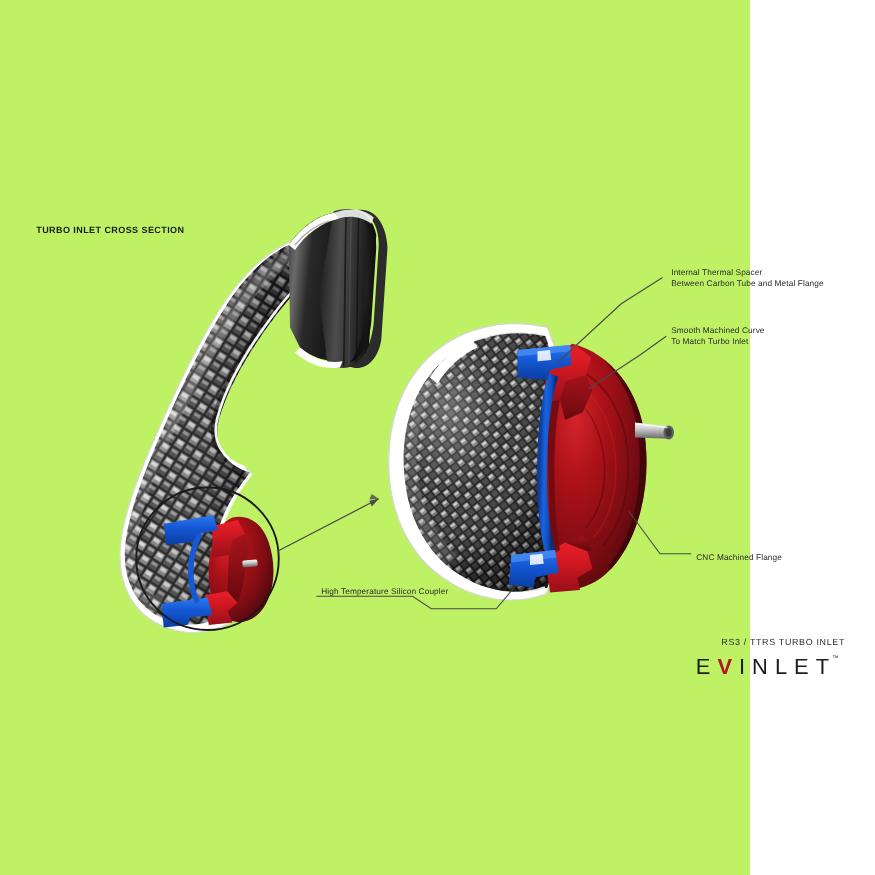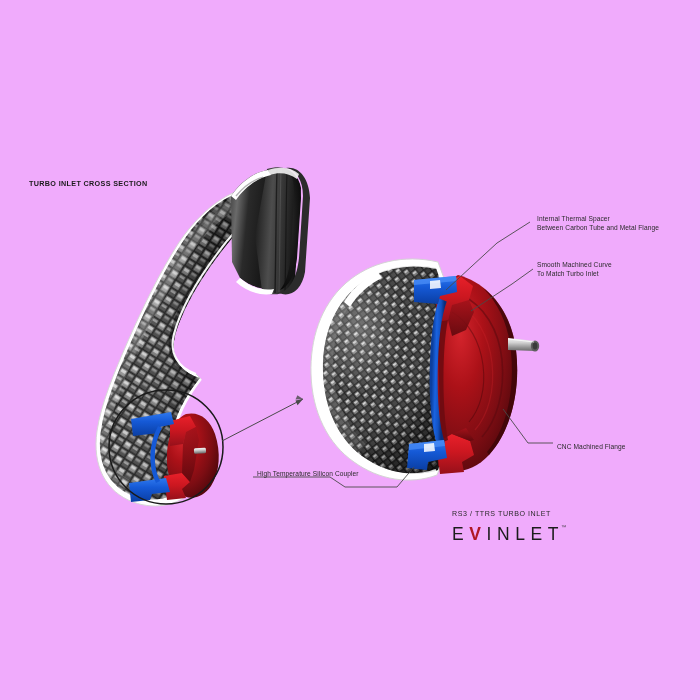--- a/index.html
+++ b/index.html
@@ -14,23 +14,23 @@
     position: relative;
     overflow: hidden;
     font-family: "Liberation Sans", sans-serif;
     color: #1a1a1a;
     -webkit-font-smoothing: antialiased;
   }
 
   #stage {
     position: absolute;
     left: 0; top: 0;
-    width: 700px;
+    width: 600px;
     height: 700px;
-    background: #f0abfc;
+    background: #bef264;
   }
 
   svg.diagram {
     position: absolute;
     left: 0; top: 0;
     width: 700px;
     height: 700px;
     display: block;
   }
 
@@ -63,21 +63,21 @@
   #callout-smooth-curve   { left: 537px; top: 261px; }
   #callout-cnc-flange     { left: 557px; top: 443px; }
   #callout-silicon-coupler{ left: 257px; top: 470px; }
 
   
   .brand-block {
     position: absolute;
     left: 452px;
     top: 510px;
     width: 224px;
-    text-align: left;
+    text-align: right;
   }
   .brand-sub {
     font-size: 7.1px;
     letter-spacing: 0.55px;
     color: #2b2b2b;
     margin: 0 0 3px 0;
     white-space: nowrap;
   }
   .brand-logo {
     font-size: 17.5px;

